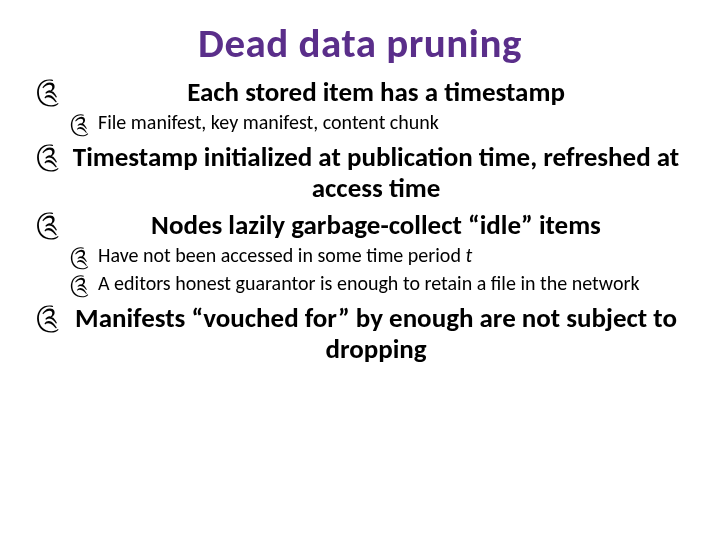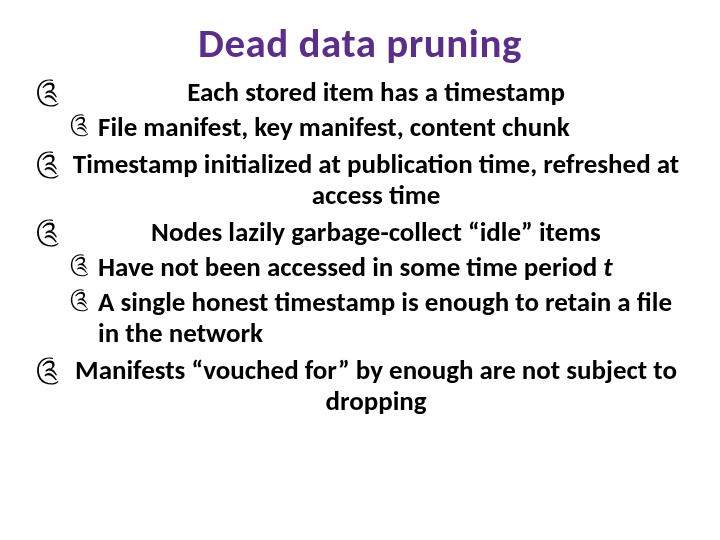--- a/index.html
+++ b/index.html
@@ -54,22 +54,22 @@
   .sub .glyph {
     width: 28px;
     font-size: 21px;
   }
   .bullet .text {
     flex: 1 1 auto;
     text-align: center;
   }
   .sub .text {
     flex: 1 1 auto;
-    font-size: 27px;
-    font-weight: 700;
+    font-size: 20px;
+    font-weight: 400;
   }
   .ital { font-style: italic; }
 </style>
 </head>
 <body>
 
 <div class="slide">
 
   <h1 class="title">Dead data pruning</h1>
 
@@ -95,21 +95,21 @@
       <span class="text">Nodes lazily garbage-collect “idle” items</span>
     </div>
 
     <div class="sub">
       <span class="glyph">༊</span>
       <span class="text"><span>Have not been accessed in some time period </span><span class="ital">t</span></span>
     </div>
 
     <div class="sub">
       <span class="glyph">༊</span>
-      <span class="text">A single honest timestamp is enough to retain a file in the network</span>
+      <span class="text">A editors honest guarantor is enough to retain a file in the network</span>
     </div>
 
     <div class="bullet">
       <span class="glyph">༊</span>
       <span class="text">Manifests “vouched for” by enough are not subject to dropping</span>
     </div>
 
   </div>
 </div>
 

